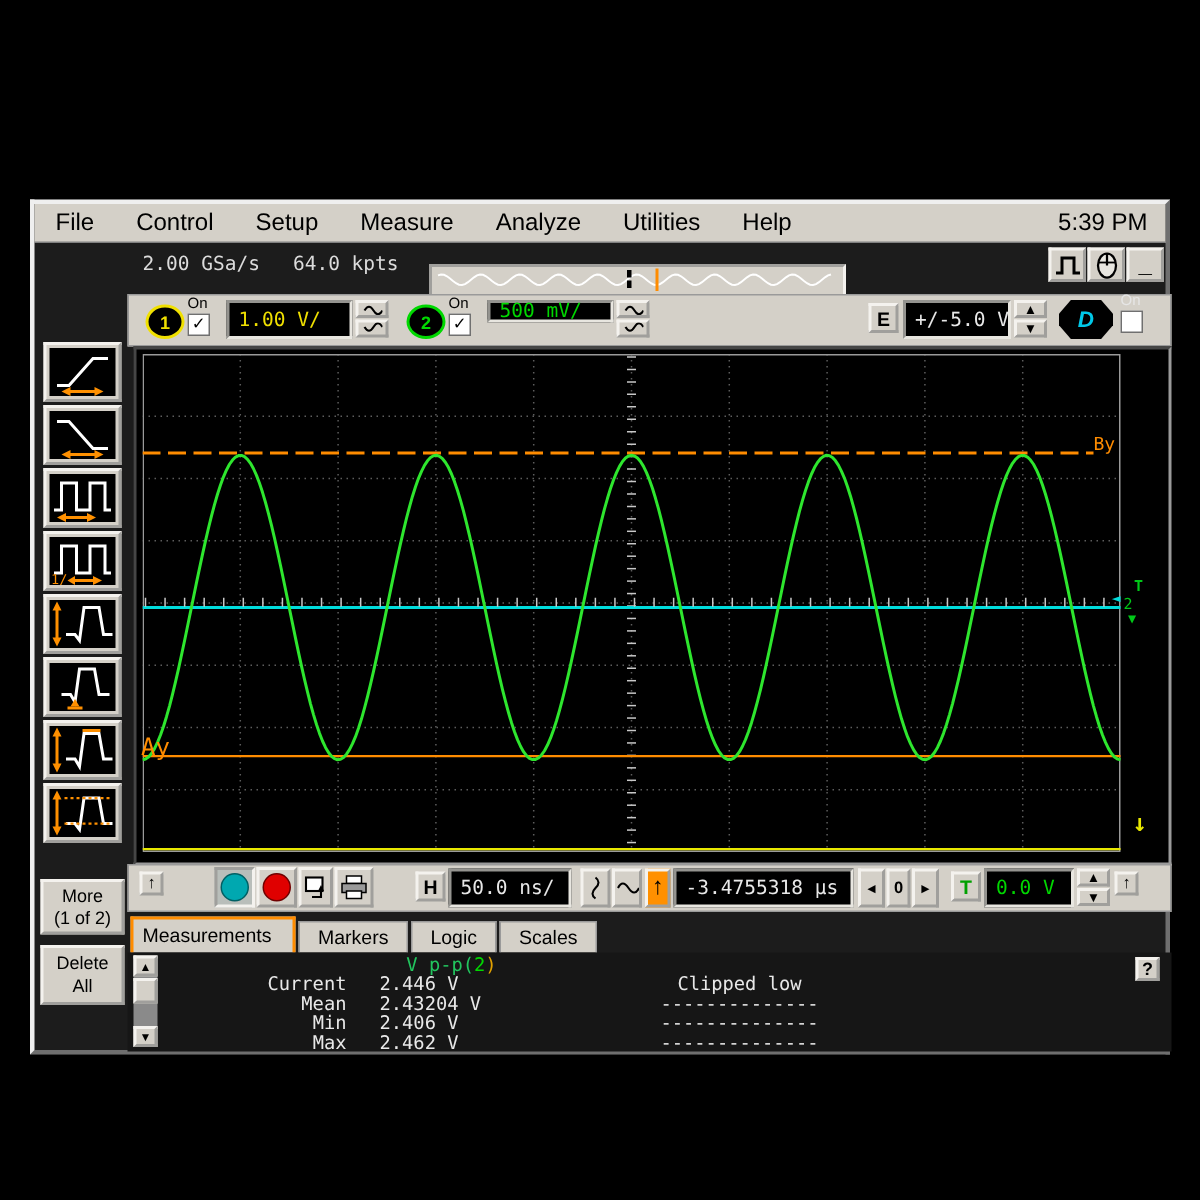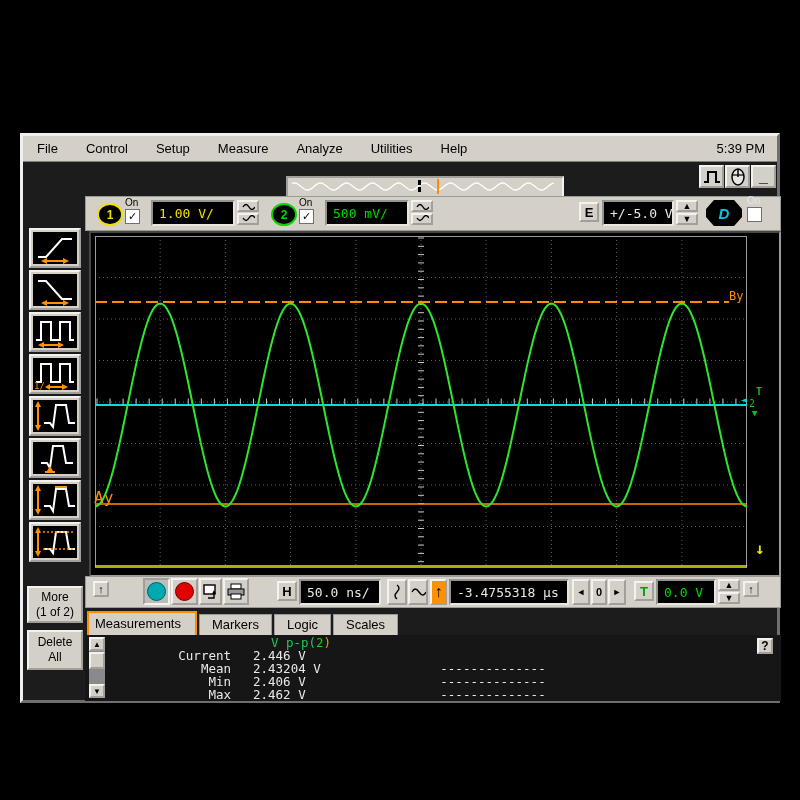--- a/index.html
+++ b/index.html
@@ -2,21 +2,21 @@
 <html><head>
 <meta charset="utf-8">
 <style>
   html,body{margin:0;padding:0;background:#000;}
   #canvas{position:relative;width:800px;height:800px;background:#000;overflow:hidden;
           font-family:"Liberation Sans",sans-serif;}
   #window{position:absolute;left:20px;top:133px;width:760px;height:570px;
           background:#1c1c1c;border:3px solid;border-color:#efefef #6f6f6f #6f6f6f #efefef;box-sizing:border-box;}
   
   #menubar{position:absolute;left:0;top:0;width:754px;height:25px;background:#d4d0c8;
-           display:flex;align-items:center;font-size:13px;color:#000;border-bottom:1px solid #808080;}
+           display:flex;align-items:center;font-size:16px;color:#000;border-bottom:1px solid #808080;}
   .mitem{padding:0 14px;cursor:default;}
   #clock{margin-left:auto;padding-right:12px;}
   
   .btn3d{background:#d4d0c8;border:2px outset #f4f2ee;box-sizing:border-box;display:flex;
          align-items:center;justify-content:center;cursor:default;}
   .sunken{border:2px inset #f4f2ee;}
   .bfield{background:#000;border:2px inset #e8e6e0;box-sizing:border-box;display:flex;align-items:center;
           padding-left:6px;font-family:"DejaVu Sans Mono",monospace;font-size:13px;white-space:pre;}
   .mono{font-family:"DejaVu Sans Mono",monospace;}
   .abs{position:absolute;}
@@ -74,20 +74,24 @@
       <span class="mitem">File</span>
       <span class="mitem">Control</span>
       <span class="mitem">Setup</span>
       <span class="mitem">Measure</span>
       <span class="mitem">Analyze</span>
       <span class="mitem">Utilities</span>
       <span class="mitem">Help</span>
       <span id="clock">5:39 PM</span>
     </div>
 
+    <div class="abs mono" style="left:72px;top:33px;color:#dcdcdc;font-size:13px;display:flex;gap:22px;">
+      <span>2.00 GSa/s</span>
+      <span>64.0 kpts</span>
+    </div>
 
     <div class="abs sunken" style="left:263px;top:40px;width:274px;height:21px;background:#d4d0c8;">
       <svg id="preview-svg" width="270" height="17">
           <path d="M4,5.6L6,5.0L8,5.2L10,6.2L12,7.7L14,9.3L16,10.8L18,11.8L20,12.0L22,11.4L24,10.1L26,8.5L28,6.9L30,5.6L32,5.0L34,5.2L36,6.2L38,7.7L40,9.3L42,10.8L44,11.8L46,12.0L48,11.4L50,10.1L52,8.5L54,6.9L56,5.6L58,5.0L60,5.2L62,6.2L64,7.7L66,9.3L68,10.8L70,11.8L72,12.0L74,11.4L76,10.1L78,8.5L80,6.9L82,5.6L84,5.0L86,5.2L88,6.2L90,7.7L92,9.3L94,10.8L96,11.8L98,12.0L100,11.4L102,10.1L104,8.5L106,6.9L108,5.6L110,5.0L112,5.2L114,6.2L116,7.7L118,9.3L120,10.8L122,11.8L124,12.0L126,11.4L128,10.1L130,8.5L132,6.9L134,5.6L136,5.0L138,5.2L140,6.2L142,7.7L144,9.3L146,10.8L148,11.8L150,12.0L152,11.4L154,10.1L156,8.5L158,6.9L160,5.6L162,5.0L164,5.2L166,6.2L168,7.7L170,9.3L172,10.8L174,11.8L176,12.0L178,11.4L180,10.1L182,8.5L184,6.9L186,5.6L188,5.0L190,5.2L192,6.2L194,7.7L196,9.3L198,10.8L200,11.8L202,12.0L204,11.4L206,10.1L208,8.5L210,6.9L212,5.6L214,5.0L216,5.2L218,6.2L220,7.7L222,9.3L224,10.8L226,11.8L228,12.0L230,11.4L232,10.1L234,8.5L236,6.9L238,5.6L240,5.0L242,5.2L244,6.2L246,7.7L248,9.3L250,10.8L252,11.8L254,12.0L256,11.4L258,10.1L260,8.5L262,6.9L264,5.6L266,5.0" fill="none" stroke="#ffffff" stroke-width="1.3"></path>
           <rect x="130" y="2" width="3" height="5" fill="#000"></rect>
           <rect x="130" y="9" width="3" height="5" fill="#000"></rect>
           <line x1="150" y1="1" x2="150" y2="16" stroke="#ff8c00" stroke-width="2"></line>
         </svg>
     </div>
 
@@ -132,21 +136,21 @@
         </div>
     </div>
 
     <div class="abs chbadge" style="left:248px;top:67px;border:2px solid #00d800;color:#00d800;">
         <span>2</span>
       </div>
     <div class="abs onwrap" style="left:276px;top:62px;color:#000;">
       <span>On</span>
       <span class="cb">✓</span>
     </div>
-    <div class="abs bfield" style="left:302px;top:64px;width:84px;height:26px;color:#00d800;">500 mV/</div>
+    <div class="abs bfield" style="left:302px;top:64px;width:84px;height:15px;color:#00d800;">500 mV/</div>
     <div class="abs spinstack" style="left:388px;top:64px;">
       <div class="btn3d">
         <svg width="14" height="8">
             <path d="M2,5 q3,-5 6,0 q3,5 6,0" fill="none" stroke="#000" stroke-width="1.4"></path>
           </svg>
         </div>
       <div class="btn3d">
         <svg width="14" height="8">
             <path d="M2,3 q3,5 6,0 q3,-5 6,0" fill="none" stroke="#000" stroke-width="1.4"></path>
           </svg>
@@ -481,20 +485,21 @@
           </div>
       </div>
       <div class="mtable">
         <div class="mrow">
           <span class="mlabel"></span>
           <span class="mv" style="text-align:center;padding-left:0;"><span style="color:#22c55e;">V p-p(</span><span style="color:#00d800;">2</span><span style="color:#e0a000;">)</span></span>
         </div>
         <div class="mrow">
           <span class="mlabel">Current</span>
           <span class="mv">2.446 V</span>
+          <span class="mf">Clipped low</span>
         </div>
         <div class="mrow">
           <span class="mlabel">Mean</span>
           <span class="mv">2.43204 V</span>
           <span class="mf">--------------</span>
         </div>
         <div class="mrow">
           <span class="mlabel">Min</span>
           <span class="mv">2.406 V</span>
           <span class="mf">--------------</span>

